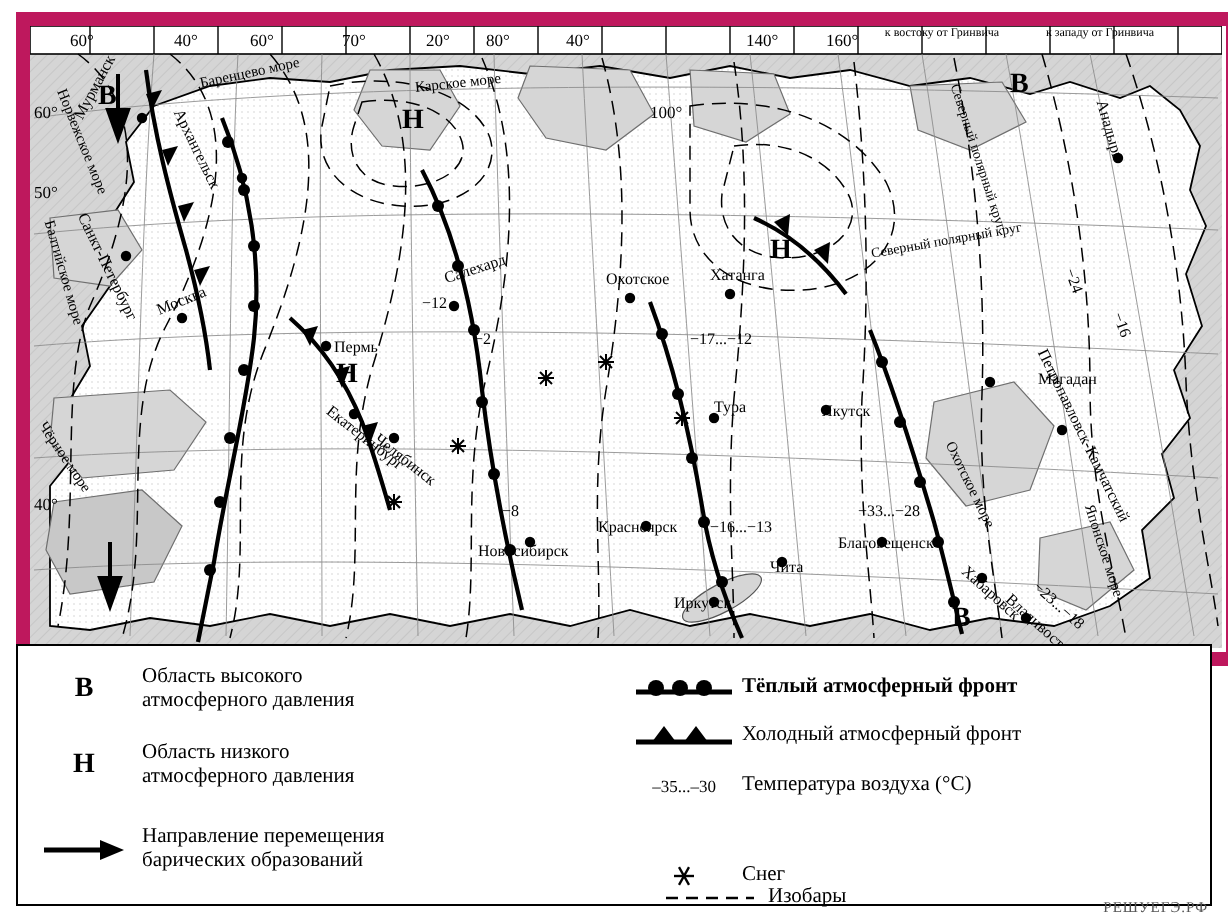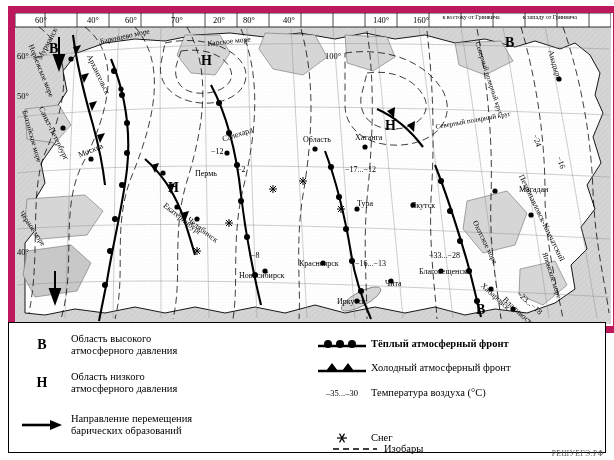--- a/index.html
+++ b/index.html
@@ -366,25 +366,25 @@
     <div class="bar-letter" style="left:153px;top:167px;">Н</div>
     <div class="bar-letter" style="left:370px;top:105px;">Н</div>
     <div class="bar-letter" style="left:490px;top:22px;">В</div>
     <div class="bar-letter" style="left:461px;top:289px;">В</div>
     <div class="bar-letter" style="left:34px;top:28px;">В</div>
 
     <div class="city" style="left:20px;top:44px;transform:rotate(-62deg);transform-origin:left top;">Мурманск</div>
     <div class="city" style="left:78px;top:40px;transform:rotate(64deg);transform-origin:left top;">Архангельск</div>
     <div class="city" style="left:30px;top:92px;transform:rotate(64deg);transform-origin:left top;">Санкт-Петербург</div>
     <div class="city" style="left:62px;top:138px;transform:rotate(-22deg);transform-origin:left top;">Москва</div>
-    <div class="city" style="left:152px;top:156px;padding-left:28px;">Пермь</div>
+    <div class="city" style="left:152px;top:156px;">Пермь</div>
     <div class="city" style="left:152px;top:188px;transform:rotate(38deg);transform-origin:left top;">Екатеринбург</div>
     <div class="city" style="left:176px;top:202px;transform:rotate(38deg);transform-origin:left top;">Челябинск</div>
     <div class="city" style="left:206px;top:122px;transform:rotate(-18deg);transform-origin:left top;">Салехард</div>
-    <div class="city" style="left:288px;top:122px;">Область</div>
+    <div class="city" style="left:288px;top:122px;">Охотское</div>
     <div class="city" style="left:340px;top:120px;">Хатанга</div>
     <div class="city" style="left:342px;top:186px;">Тура</div>
     <div class="city" style="left:396px;top:188px;">Якутск</div>
     <div class="city" style="left:224px;top:258px;">Новосибирск</div>
     <div class="city" style="left:284px;top:246px;">Красноярск</div>
     <div class="city" style="left:370px;top:266px;">Чита</div>
     <div class="city" style="left:322px;top:284px;">Иркутск</div>
     <div class="city" style="left:404px;top:254px;">Благовещенск</div>
     <div class="city" style="left:470px;top:268px;transform:rotate(42deg);transform-origin:left top;">Хабаровск</div>
     <div class="city" style="left:492px;top:282px;transform:rotate(42deg);transform-origin:left top;">Владивосток</div>

